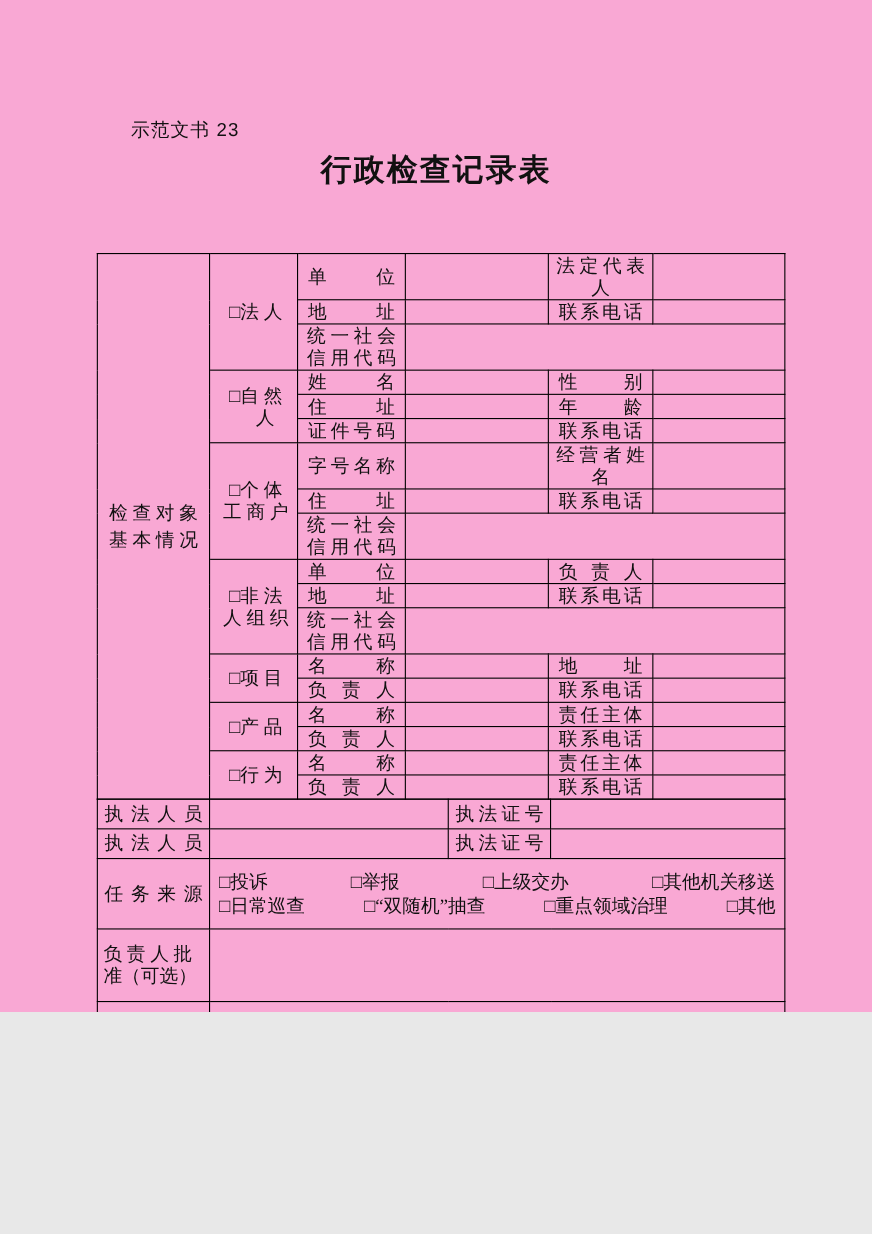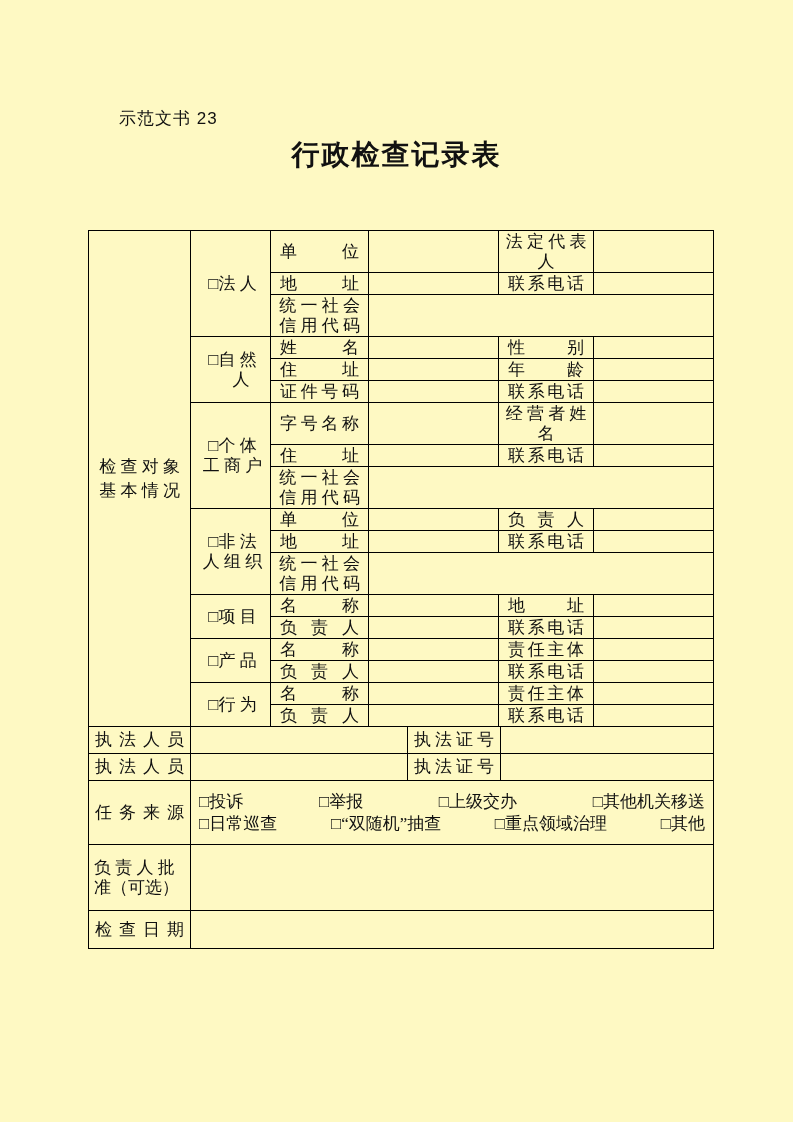--- a/index.html
+++ b/index.html
@@ -1,19 +1,19 @@
 <!DOCTYPE html>
 <html><head>
 <meta charset="utf-8">
 <style>
   html,body{margin:0;padding:0;background:#e8e8e8;}
   .page{
     position:relative;
-    width:793px;height:1122px;
-    background:#fef9c3;
+    width:793px;height:920px;
+    background:#f9a8d4;
     margin:0 auto;
     font-family:"Liberation Serif","DejaVu Serif",serif;
     color:#111111;
     overflow:hidden;
   }
   .doc-label{
     position:absolute;left:119px;top:107px;
     font-family:"Liberation Sans","DejaVu Sans",sans-serif;
     font-size:17px;letter-spacing:1px;
   }

